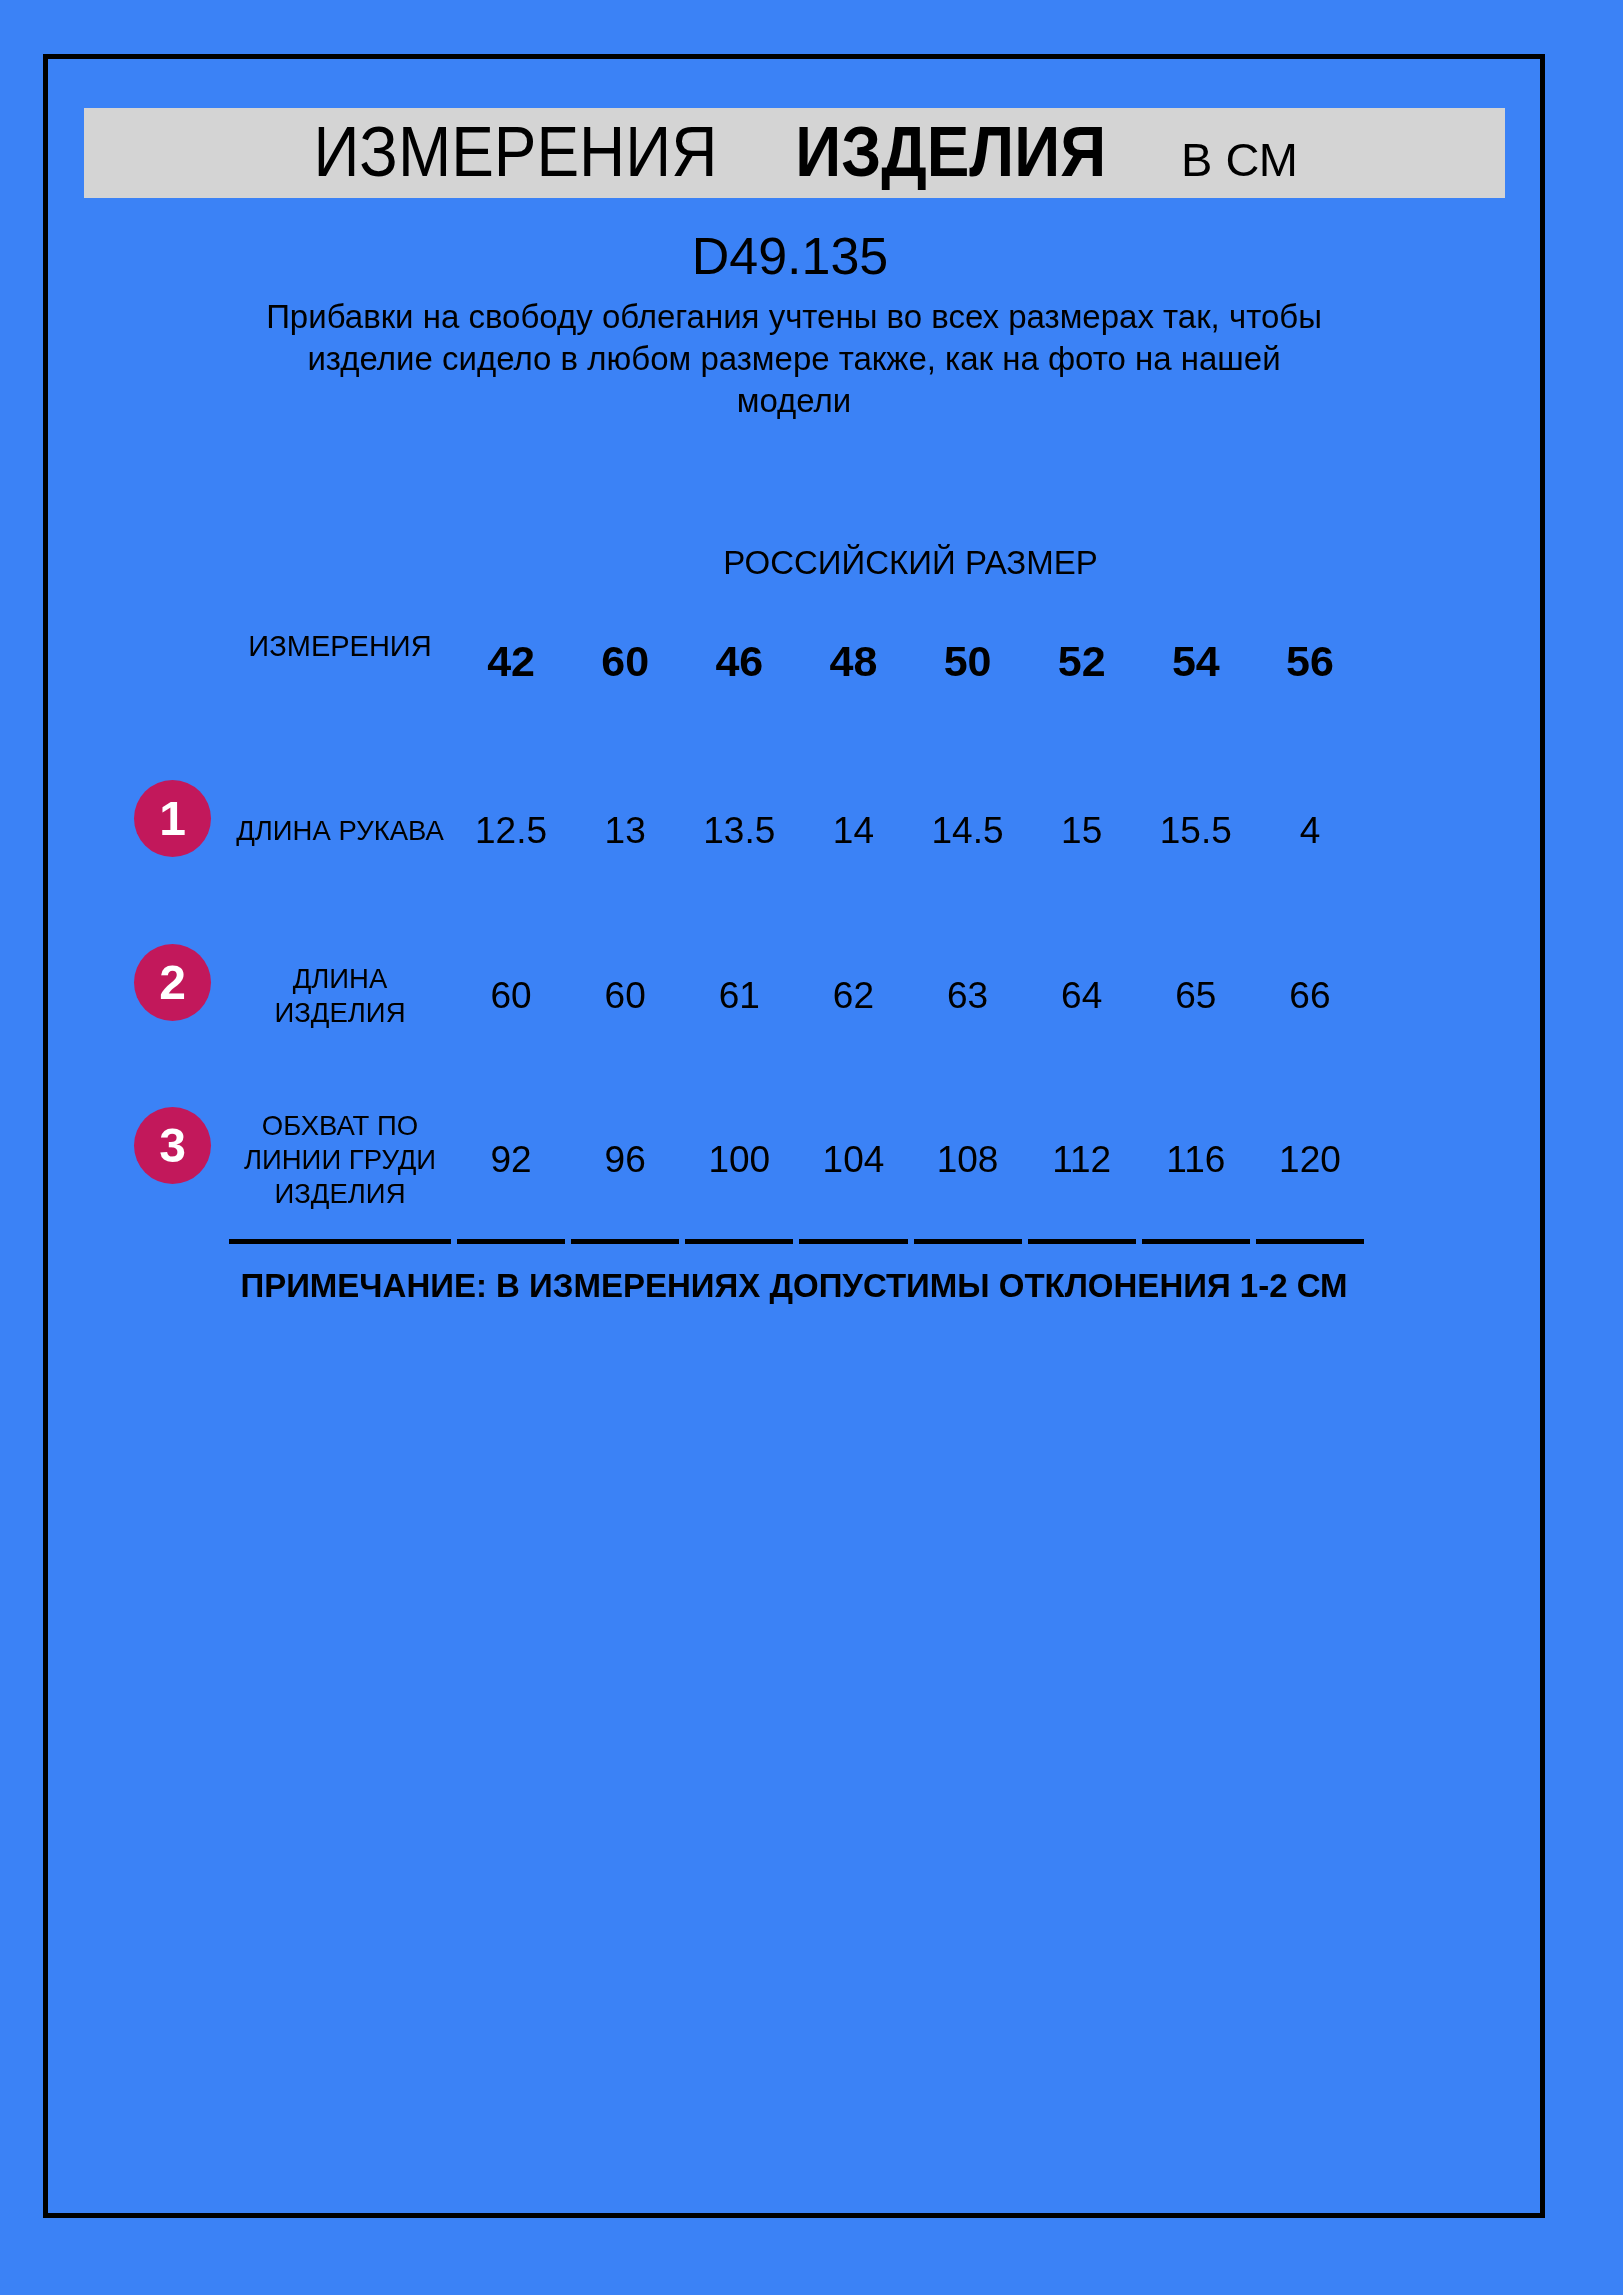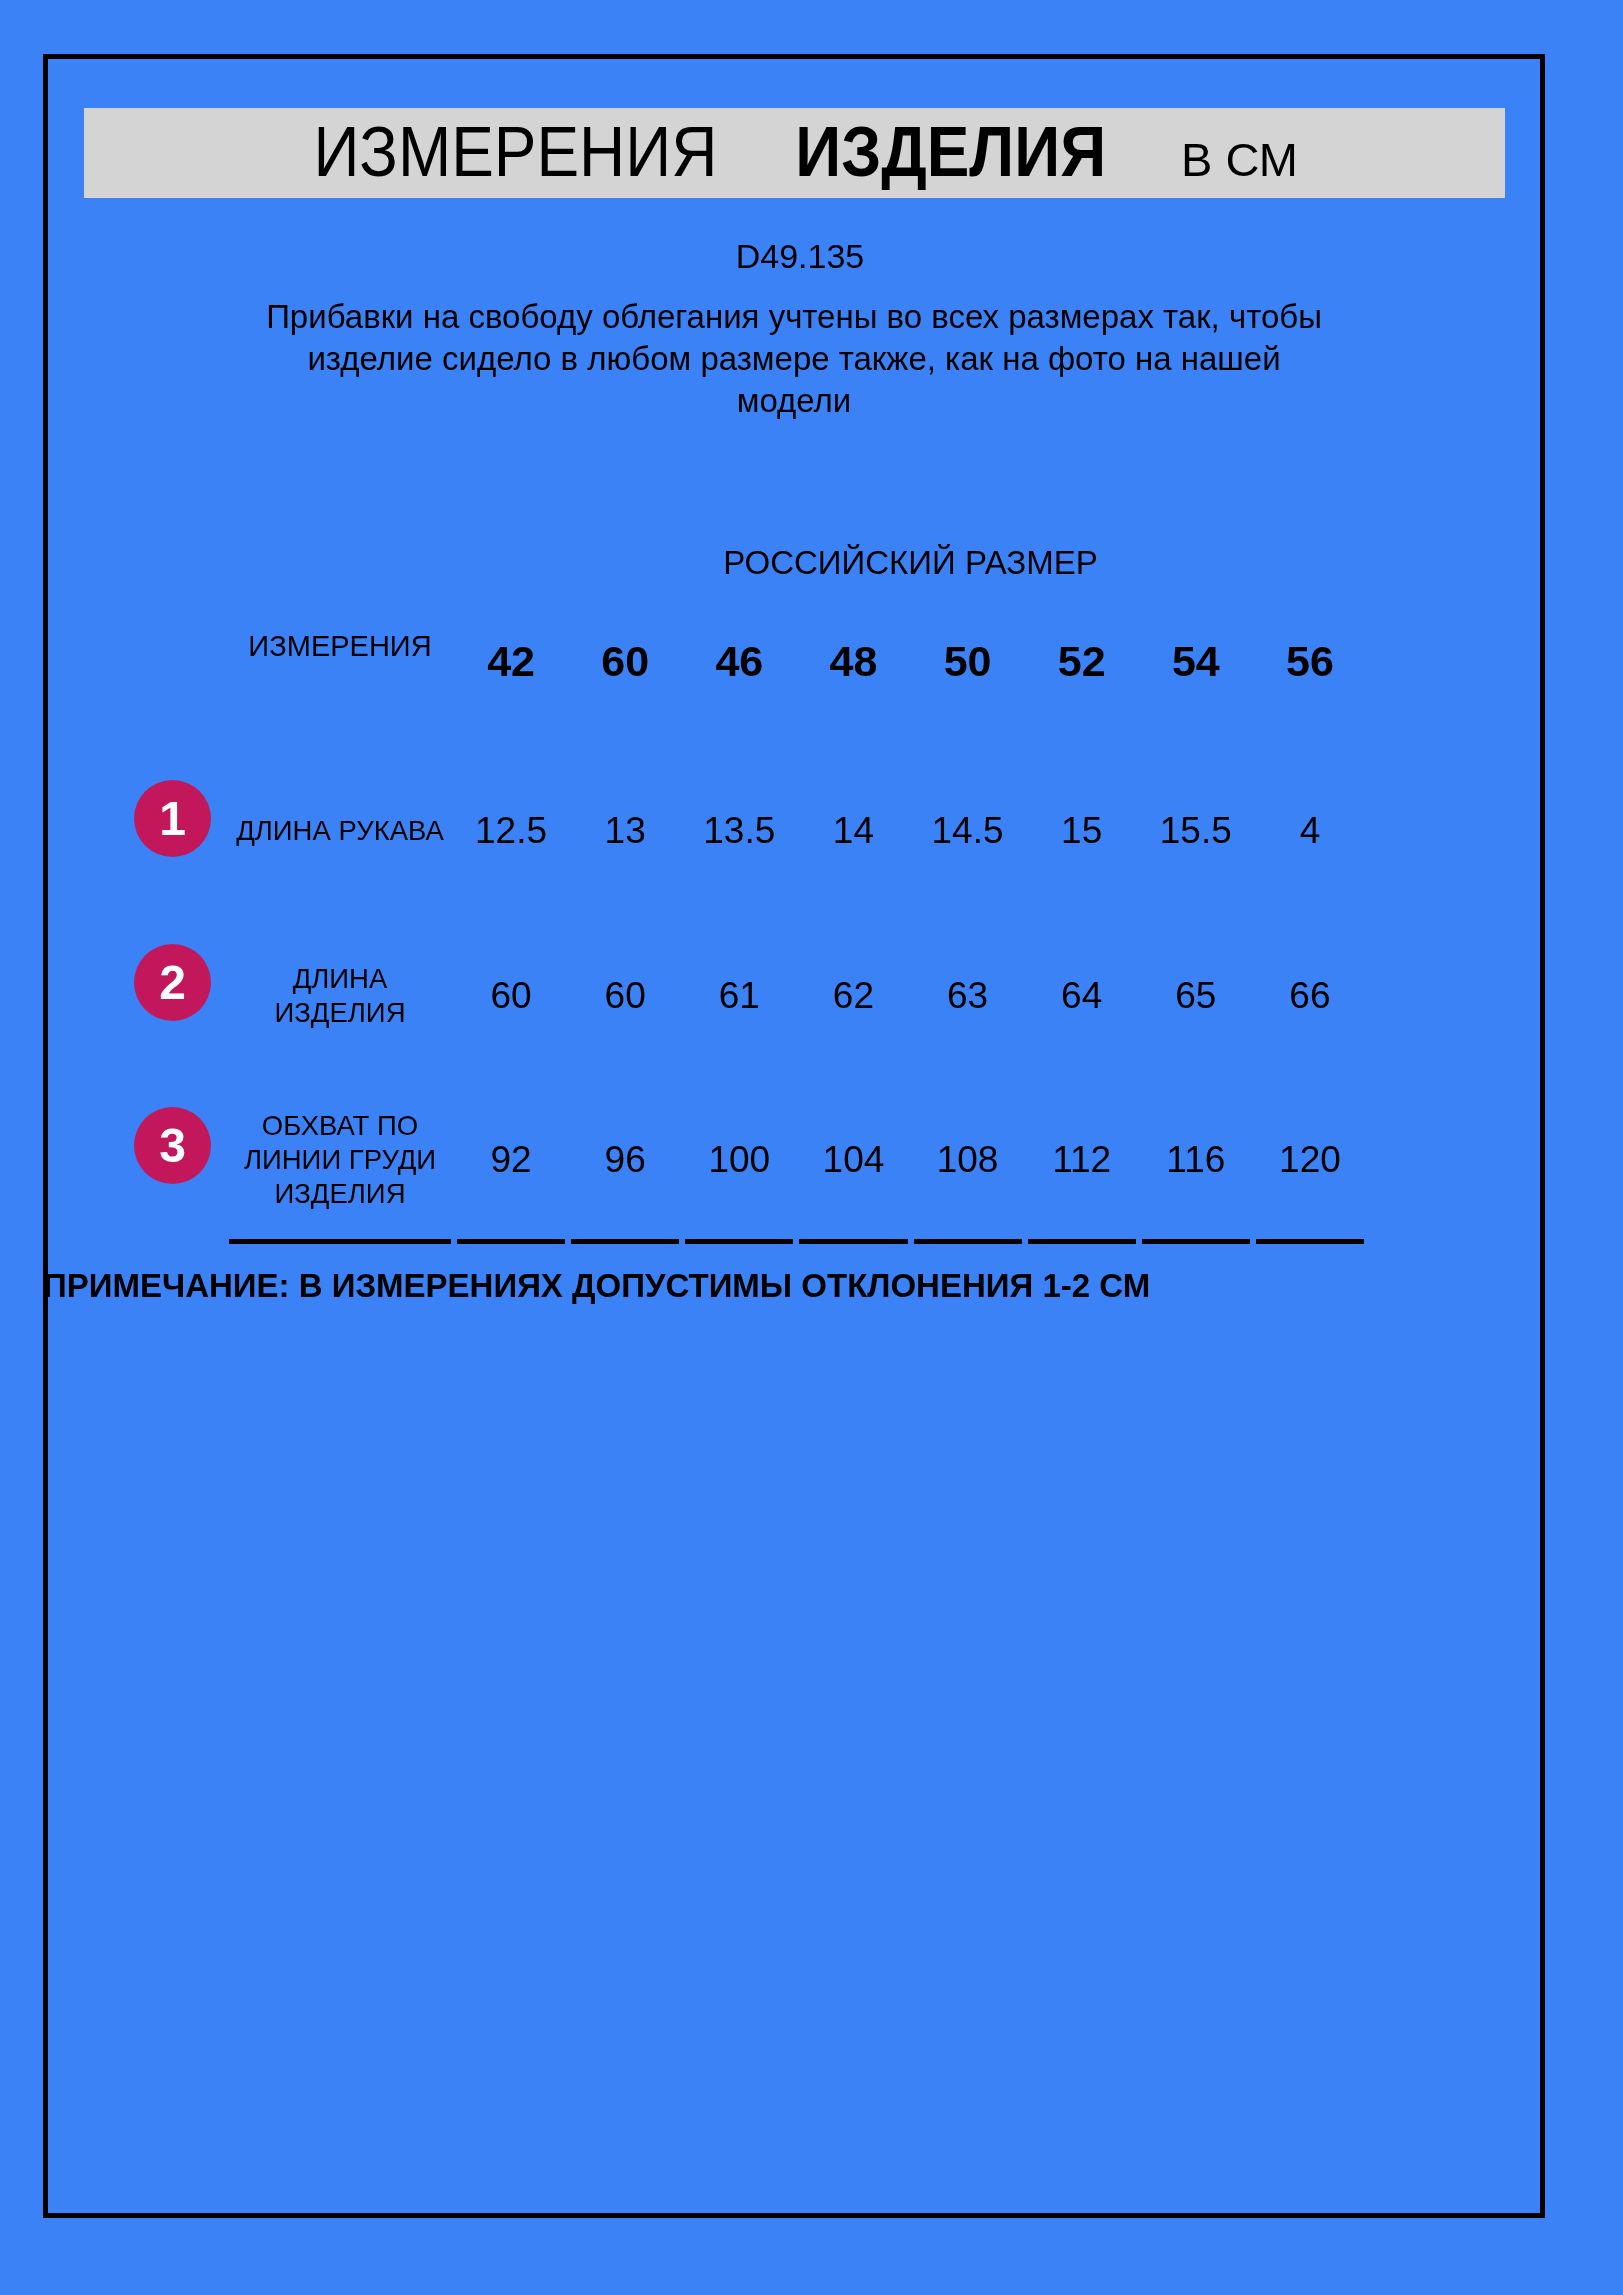--- a/index.html
+++ b/index.html
@@ -38,23 +38,23 @@
   .title-word.w1{font-weight:400;}
   .title-word.w2{font-weight:700;margin-left:38px;}
   .title-unit{
     display:inline-block;
     font-size:47px;
     font-weight:400;
     margin-left:58px;
   }
   
   .product-code{
-    position:absolute;left:49px;top:229px;width:1502px;
-    text-align:center;
-    font-size:34px;line-height:54px;font-weight:400;
+    position:absolute;left:39px;top:229px;width:1502px;
+    text-align:center;
+    font-size:52px;line-height:54px;font-weight:400;
   }
   .intro-text{
     position:absolute;left:43px;top:296px;width:1502px;
     text-align:center;
     font-size:33px;line-height:42px;font-weight:400;
     white-space:pre-line;
   }
   
   table.size-table{
     position:absolute;left:223px;top:540px;
@@ -107,21 +107,21 @@
     color:#fff;
     font-size:48px;font-weight:700;
     display:flex;align-items:center;justify-content:center;
   }
   .badge.b1{top:780px;}
   .badge.b2{top:944px;}
   .badge.b3{top:1107px;}
   
   .note-text{
     position:absolute;left:43px;top:1267px;width:1502px;
-    text-align:left;
+    text-align:center;
     font-size:33px;line-height:37px;font-weight:700;
   }
 </style>
 </head>
 <body>
 
 <div class="page">
 
   <div class="frame"></div>
 

